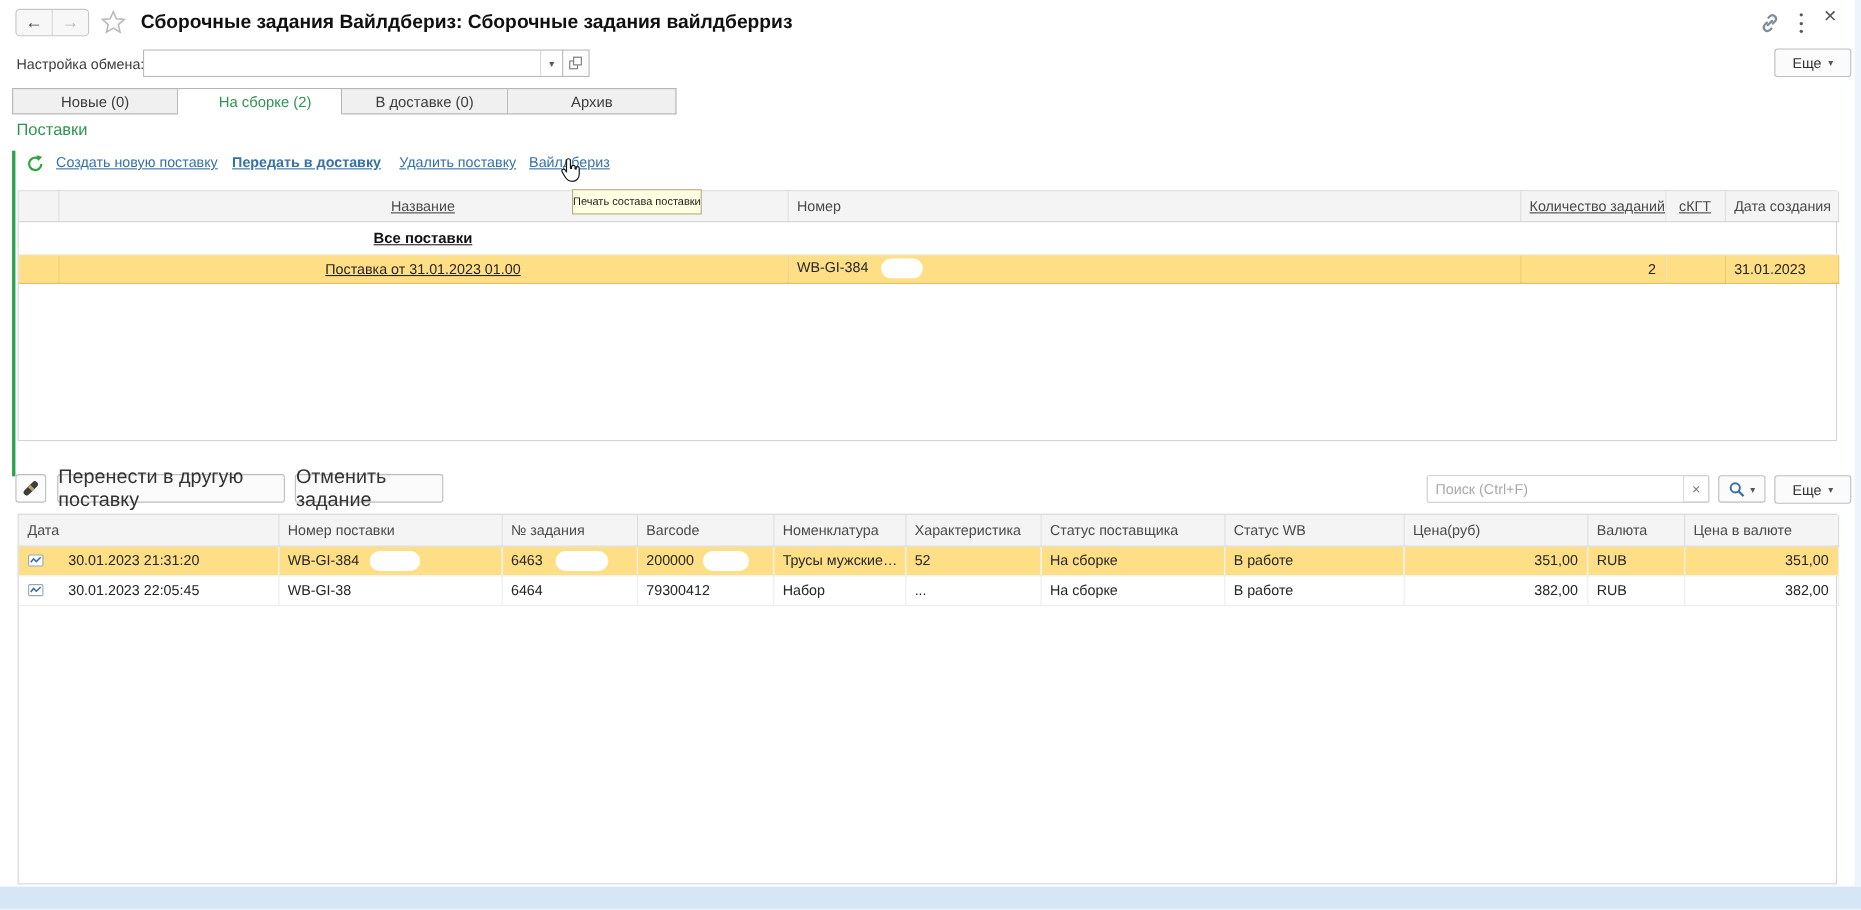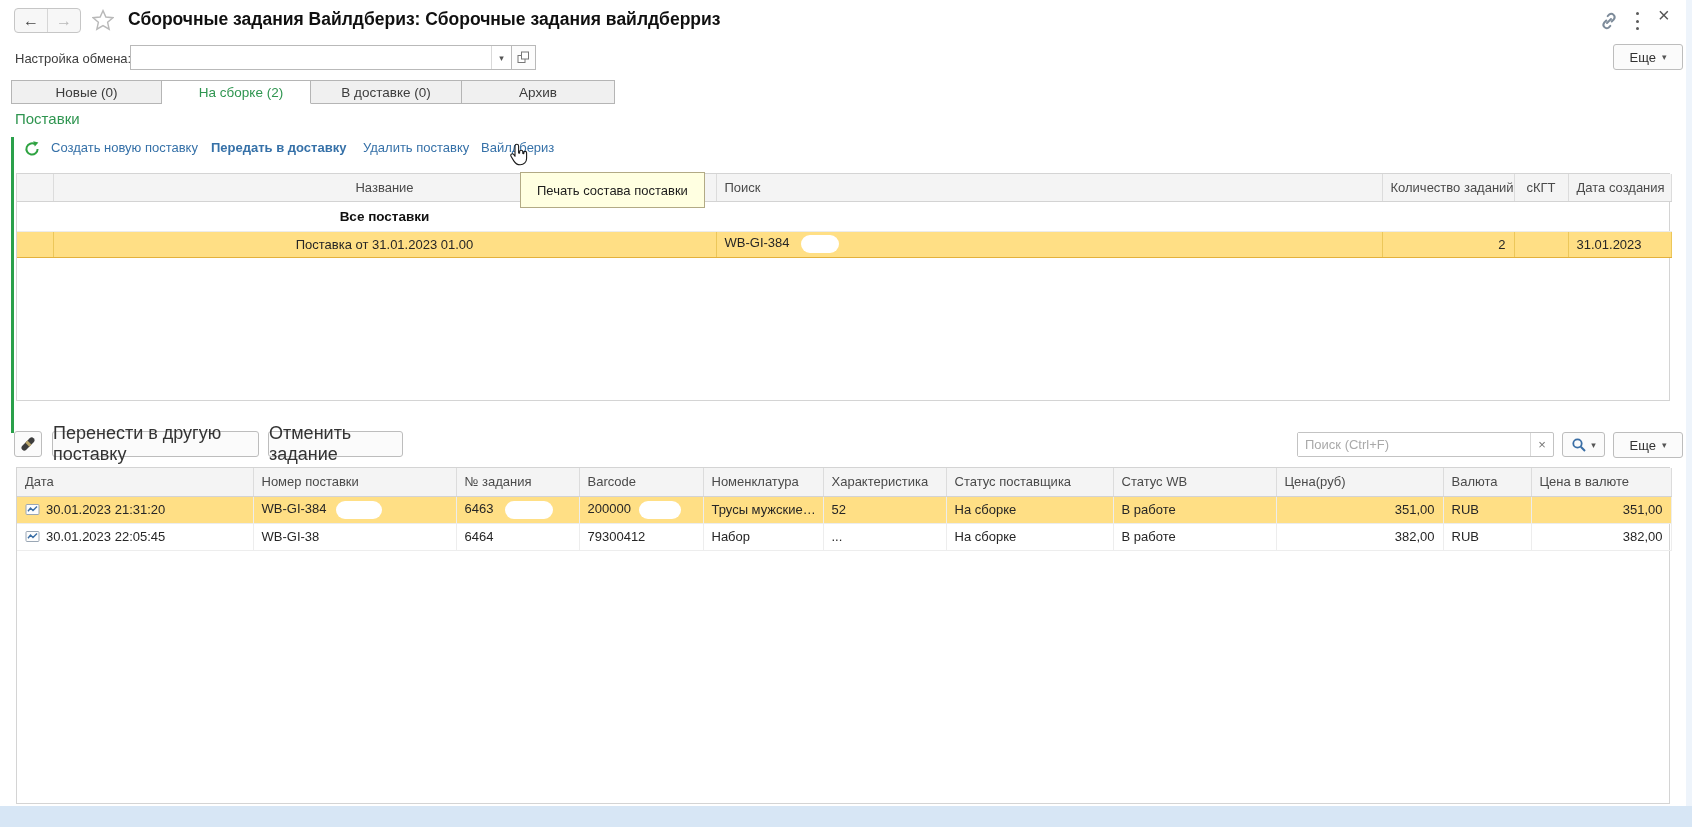--- a/index.html
+++ b/index.html
@@ -47,28 +47,28 @@
   .tab { height:24px; border:1px solid #b5b5b5; border-left-width:0; background:#f0f0f0;
          display:flex; align-items:center; justify-content:center; font-size:13.5px; color:#3c3c3c; }
   .tab:first-child { border-left-width:1px; }
   .tab.active { background:#fff; color:#2f9550; border-bottom-color:#fff; }
   .tab.t0{width:151px;} .tab.t1{width:149px;padding-left:10px;} .tab.t2{width:151px;} .tab.t3{width:153px;}
 
   
   .sec-heading { position:absolute; left:15px; top:110px; font-size:15px; color:#2f9550; }
   .green-bar { position:absolute; left:11px; top:137px; width:3px; height:296px; background:#2aa04a; }
   .refresh-wrap { position:absolute; left:24px; top:141px; }
-  .cmd-link { position:absolute; top:140px; font-size:13px; color:#3671a8; 
+  .cmd-link { position:absolute; top:140px; font-size:13px; color:#3671a8; text-decoration:underline;
               white-space:nowrap; cursor:pointer; }
   .cmd-link.l0 { left:51px; } .cmd-link.l1 { left:211px; font-weight:bold; }
   .cmd-link.l2 { left:363px; } .cmd-link.l3 { left:481px; }
 
-  .tooltip { position:absolute; left:520px; top:172px; height:36px; z-index:40;
-             background:#ffffe1; border:1px solid #b2aa85; font-size:13px; color:#1c1c1c;
-             display:flex; align-items:center; padding:0 16px; white-space:nowrap; }
+  .tooltip { position:absolute; left:520px; top:172px; height:23px; z-index:40;
+             background:#ffffe1; border:1px solid #b2aa85; font-size:10px; color:#1c1c1c;
+             display:flex; align-items:center; padding:0 0; white-space:nowrap; }
   .cursor-wrap { position:absolute; left:506px; top:143px; z-index:50; }
 
   
   .gridwrap { position:absolute; background:#fff; border:1px solid #d4d4d4; }
   .t1wrap { left:16px; top:173px; width:1654px; height:228px; }
   .t2wrap { left:16px; top:467px; width:1654px; height:337px; }
   table.grid { border-collapse:collapse; table-layout:fixed; width:100%; font-size:13px; color:#262626; }
   table.grid th { background:#f4f4f4; font-weight:normal; color:#4a4a4a; font-size:13px;
                   border-right:1px solid #dcdcdc; border-bottom:1px solid #d3d3d3;
                   padding:0 8px; white-space:nowrap; overflow:hidden; }
@@ -76,24 +76,24 @@
   .t1 tr.hdr { height:27px; }
   .t1 tr.grp { height:30px; }
   .t1 tr.grp td { border-bottom:1px solid #ececec; }
   .grp-label { font-size:13.5px; font-weight:bold; color:#111; }
   tr.sel { height:26px; }
   tr.sel td { background:#ffdf85; border-top:1px solid #f0c24d; border-bottom:1px solid #e3b13c;
               border-right:1px solid #ecc75a; }
   .t2 tr.hdr { height:28px; }
   .t2 tr.row { height:27px; }
   .t2 tr.row td { border-right:1px solid #ededed; border-bottom:1px solid #ededed; }
-  .c { text-align:center; } .r { text-align:right; } .l { text-align:left; }
+  .c { text-align:center;text-decoration:underline; } .r { text-align:right; } .l { text-align:left; }
   .blob { display:inline-block; background:#fff; border-radius:9px; height:18px;
           vertical-align:middle; }
-  .datecell { display:flex; align-items:center; gap:6px; }
+  .datecell { display:flex; align-items:center; gap:22px; }
 
   
   .tool-iconbtn { position:absolute; left:14px; top:431px; width:28px; height:26px;
                   border:1px solid #bdbdbd; border-radius:3px; background:#fbfbfb;
                   display:flex; align-items:center; justify-content:center; }
   .tool-btn { position:absolute; top:431px; height:26px; border:1px solid #bdbdbd; border-radius:3px;
               background:#fbfbfb; font-size:18px; color:#333; display:flex; align-items:center;
               justify-content:center; }
   .tool-btn.b1 { left:52px; width:207px; }
   .tool-btn.b2 { left:268px; width:135px; }
@@ -200,21 +200,21 @@
           <col style="width:663px">
           <col style="width:666px">
                 <col style="width:132px">
           <col style="width:54px">
           <col style="width:103px">
         </colgroup>
       <tbody>
           <tr class="hdr">
         <th></th>
         <th class="c">Название</th>
-        <th class="l">Поиск</th>
+        <th class="l">Номер</th>
         <th class="c">Количество заданий</th>
         <th class="c">сКГТ</th>
         <th class="l">Дата создания</th>
       </tr>
       <tr class="grp">
         <td></td>
         <td class="c"><span class="grp-label">Все поставки</span></td>
         <td colspan="4"></td>
       </tr>
       <tr class="sel">

